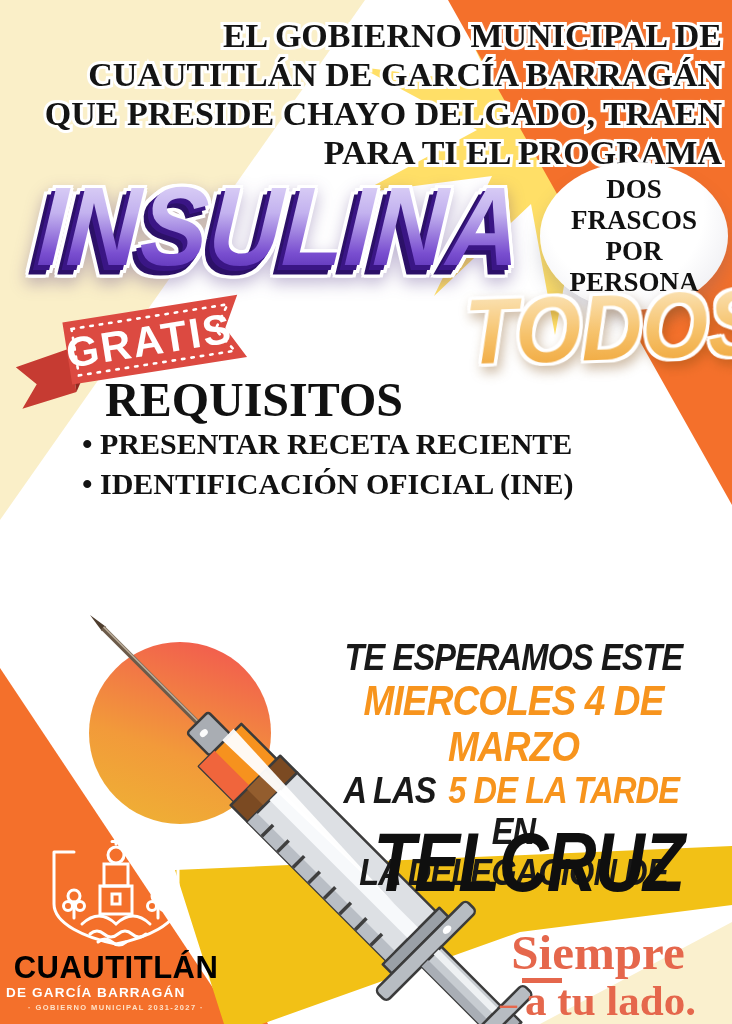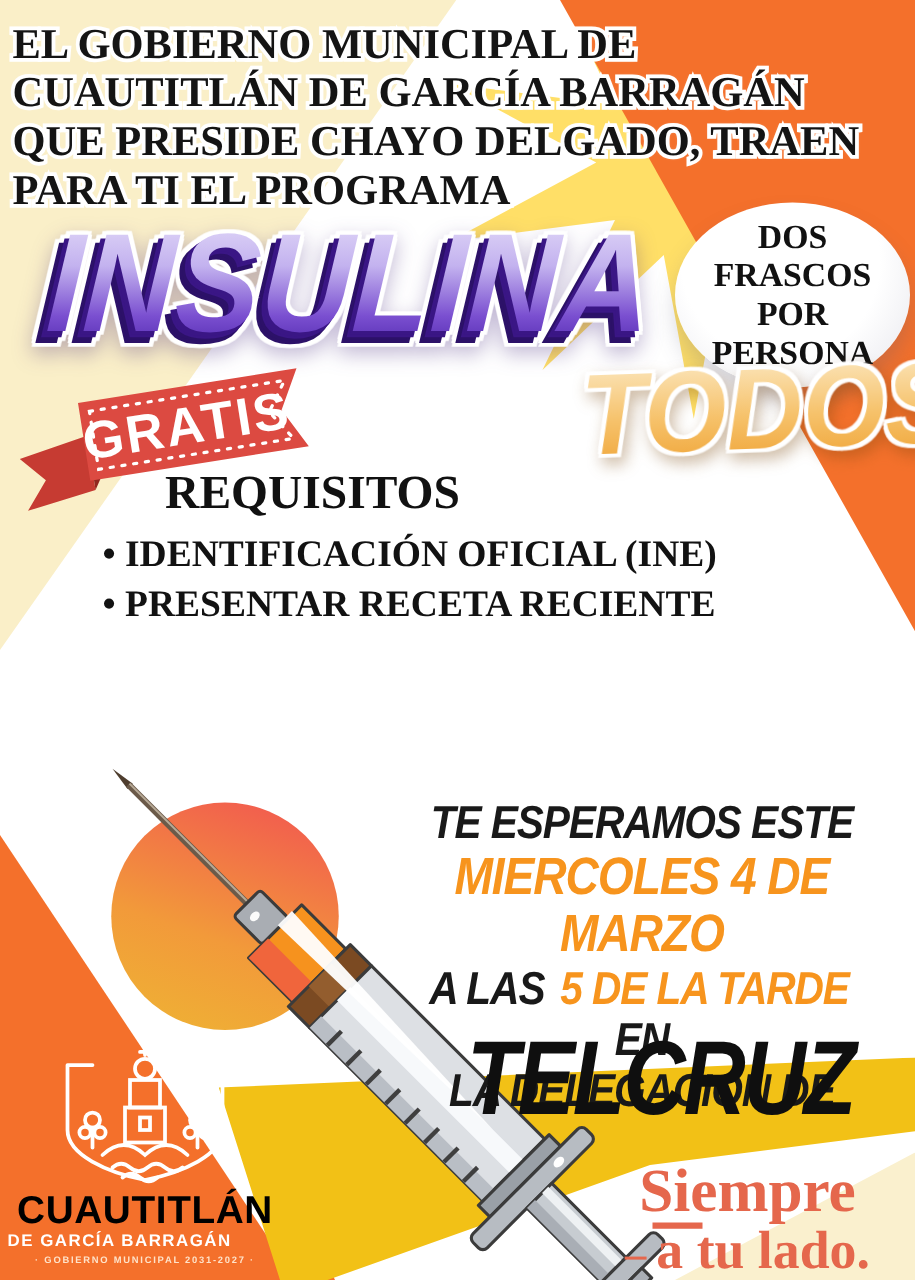--- a/index.html
+++ b/index.html
@@ -11,21 +11,21 @@
   
   .bg{position:absolute;inset:0;}
   .cream-tl{background:#FAEFC8;clip-path:polygon(0 0,365px 0,0 520px);}
   .orange-tr{background:#F4702B;clip-path:polygon(448px 0,732px 0,732px 505px);}
   .orange-bl{background:#F4702B;clip-path:polygon(0 668px,237px 1024px,0 1024px);}
   .orange-sliver{background:#F4702B;clip-path:polygon(207px 930px,224px 930px,268px 1024px,246px 1024px);}
   .yellow-band{background:#F2C116;clip-path:polygon(175px 870px,732px 846px,732px 905px,520px 932px,262px 1024px,224px 1024px);}
   .cream-br{background:#FAF0CE;clip-path:polygon(540px 1024px,732px 922px,732px 1024px);}
 
   
-  .header{left:10px;top:16px;width:712px;text-align:left;
+  .header{left:10px;top:16px;width:712px;text-align:right;
     font-family:"Liberation Serif",serif;font-weight:700;font-size:34px;line-height:39px;color:#141414;
     -webkit-text-stroke:6px #fff;paint-order:stroke fill;
     text-shadow:0 0 2px #fff,0 0 4px #fff;}
 
   
   .insulina-wrap{left:0;top:168px;width:560px;height:150px;
     filter:drop-shadow(3px 0 0 #fff) drop-shadow(-3px 0 0 #fff) drop-shadow(0 3px 0 #fff) drop-shadow(0 -3px 0 #fff) drop-shadow(0 6px 8px rgba(60,30,120,.30));}
   .ins-stack{position:absolute;left:0;top:0;width:560px;text-align:center;
     transform:scaleX(.9) skewX(-4deg);transform-origin:center;
     font-style:italic;font-weight:800;font-size:112px;line-height:118px;letter-spacing:1px;}
@@ -54,21 +54,21 @@
     filter:drop-shadow(2px 0 0 #fff) drop-shadow(-2px 0 0 #fff) drop-shadow(0 2px 0 #fff) drop-shadow(0 -2px 0 #fff);}
   .todos{left:452px;top:280px;width:288px;text-align:center;transform:rotate(-2deg);
     filter:drop-shadow(3px 0 0 #fff) drop-shadow(-3px 0 0 #fff) drop-shadow(0 3px 0 #fff) drop-shadow(0 -3px 0 #fff) drop-shadow(3px 6px 6px rgba(120,70,10,.35));}
   .todos span{display:inline-block;transform:scaleX(.92);transform-origin:center;
     font-style:italic;font-weight:800;font-size:92px;line-height:96px;
     background:linear-gradient(180deg,#FCEBC8 0%,#F6C26B 55%,#EFA233 100%);
     -webkit-background-clip:text;background-clip:text;color:transparent;}
 
   
   .req-title{left:105px;top:372px;width:290px;text-align:center;
-    font-family:"Liberation Serif",serif;font-weight:700;font-size:38px;color:#111;}
+    font-family:"Liberation Serif",serif;font-weight:700;font-size:48px;color:#111;}
   .req-list{left:82px;top:424px;width:560px;margin:0;padding:0;list-style:none;
     font-family:"Liberation Serif",serif;font-weight:700;font-size:30px;line-height:40px;color:#121212;}
   .req-list li{padding-left:30px;text-indent:-30px;}
   .req-list li::before{content:"• ";}
 
   
   .event{left:295px;top:638px;width:437px;text-align:center;color:#191919;}
   .ev-line{font-style:italic;font-weight:800;letter-spacing:-1px;transform:scaleX(.88);transform-origin:center;}
   .ev1{font-size:37px;line-height:40px;}
   .ev2{font-size:42px;line-height:46px;color:#F7941D;}
@@ -138,22 +138,22 @@
       <text x="138" y="71" text-anchor="middle" font-family="Liberation Sans, sans-serif" font-size="42" font-weight="700" letter-spacing="2" fill="#ffffff">GRATIS</text>
     </svg>
   </div>
 
   <div class="abs todos">
     <span>TODOS</span>
   </div>
 
   <div class="abs req-title">REQUISITOS</div>
   <ul class="abs req-list">
+    <li>PRESENTAR RECETA RECIENTE</li>
     <li>IDENTIFICACIÓN OFICIAL (INE)</li>
-    <li>PRESENTAR RECETA RECIENTE</li>
   </ul>
 
   <svg class="abs" style="left:0;top:0;width:732px;height:1024px;pointer-events:none">
     <defs>
       <linearGradient id="circGrad" x1="65%" y1="0%" x2="30%" y2="100%">
         <stop offset="0%" stop-color="#F25E4E"></stop>
         <stop offset="60%" stop-color="#F29A3A"></stop>
         <stop offset="100%" stop-color="#EFAF35"></stop>
       </linearGradient>
     </defs>

